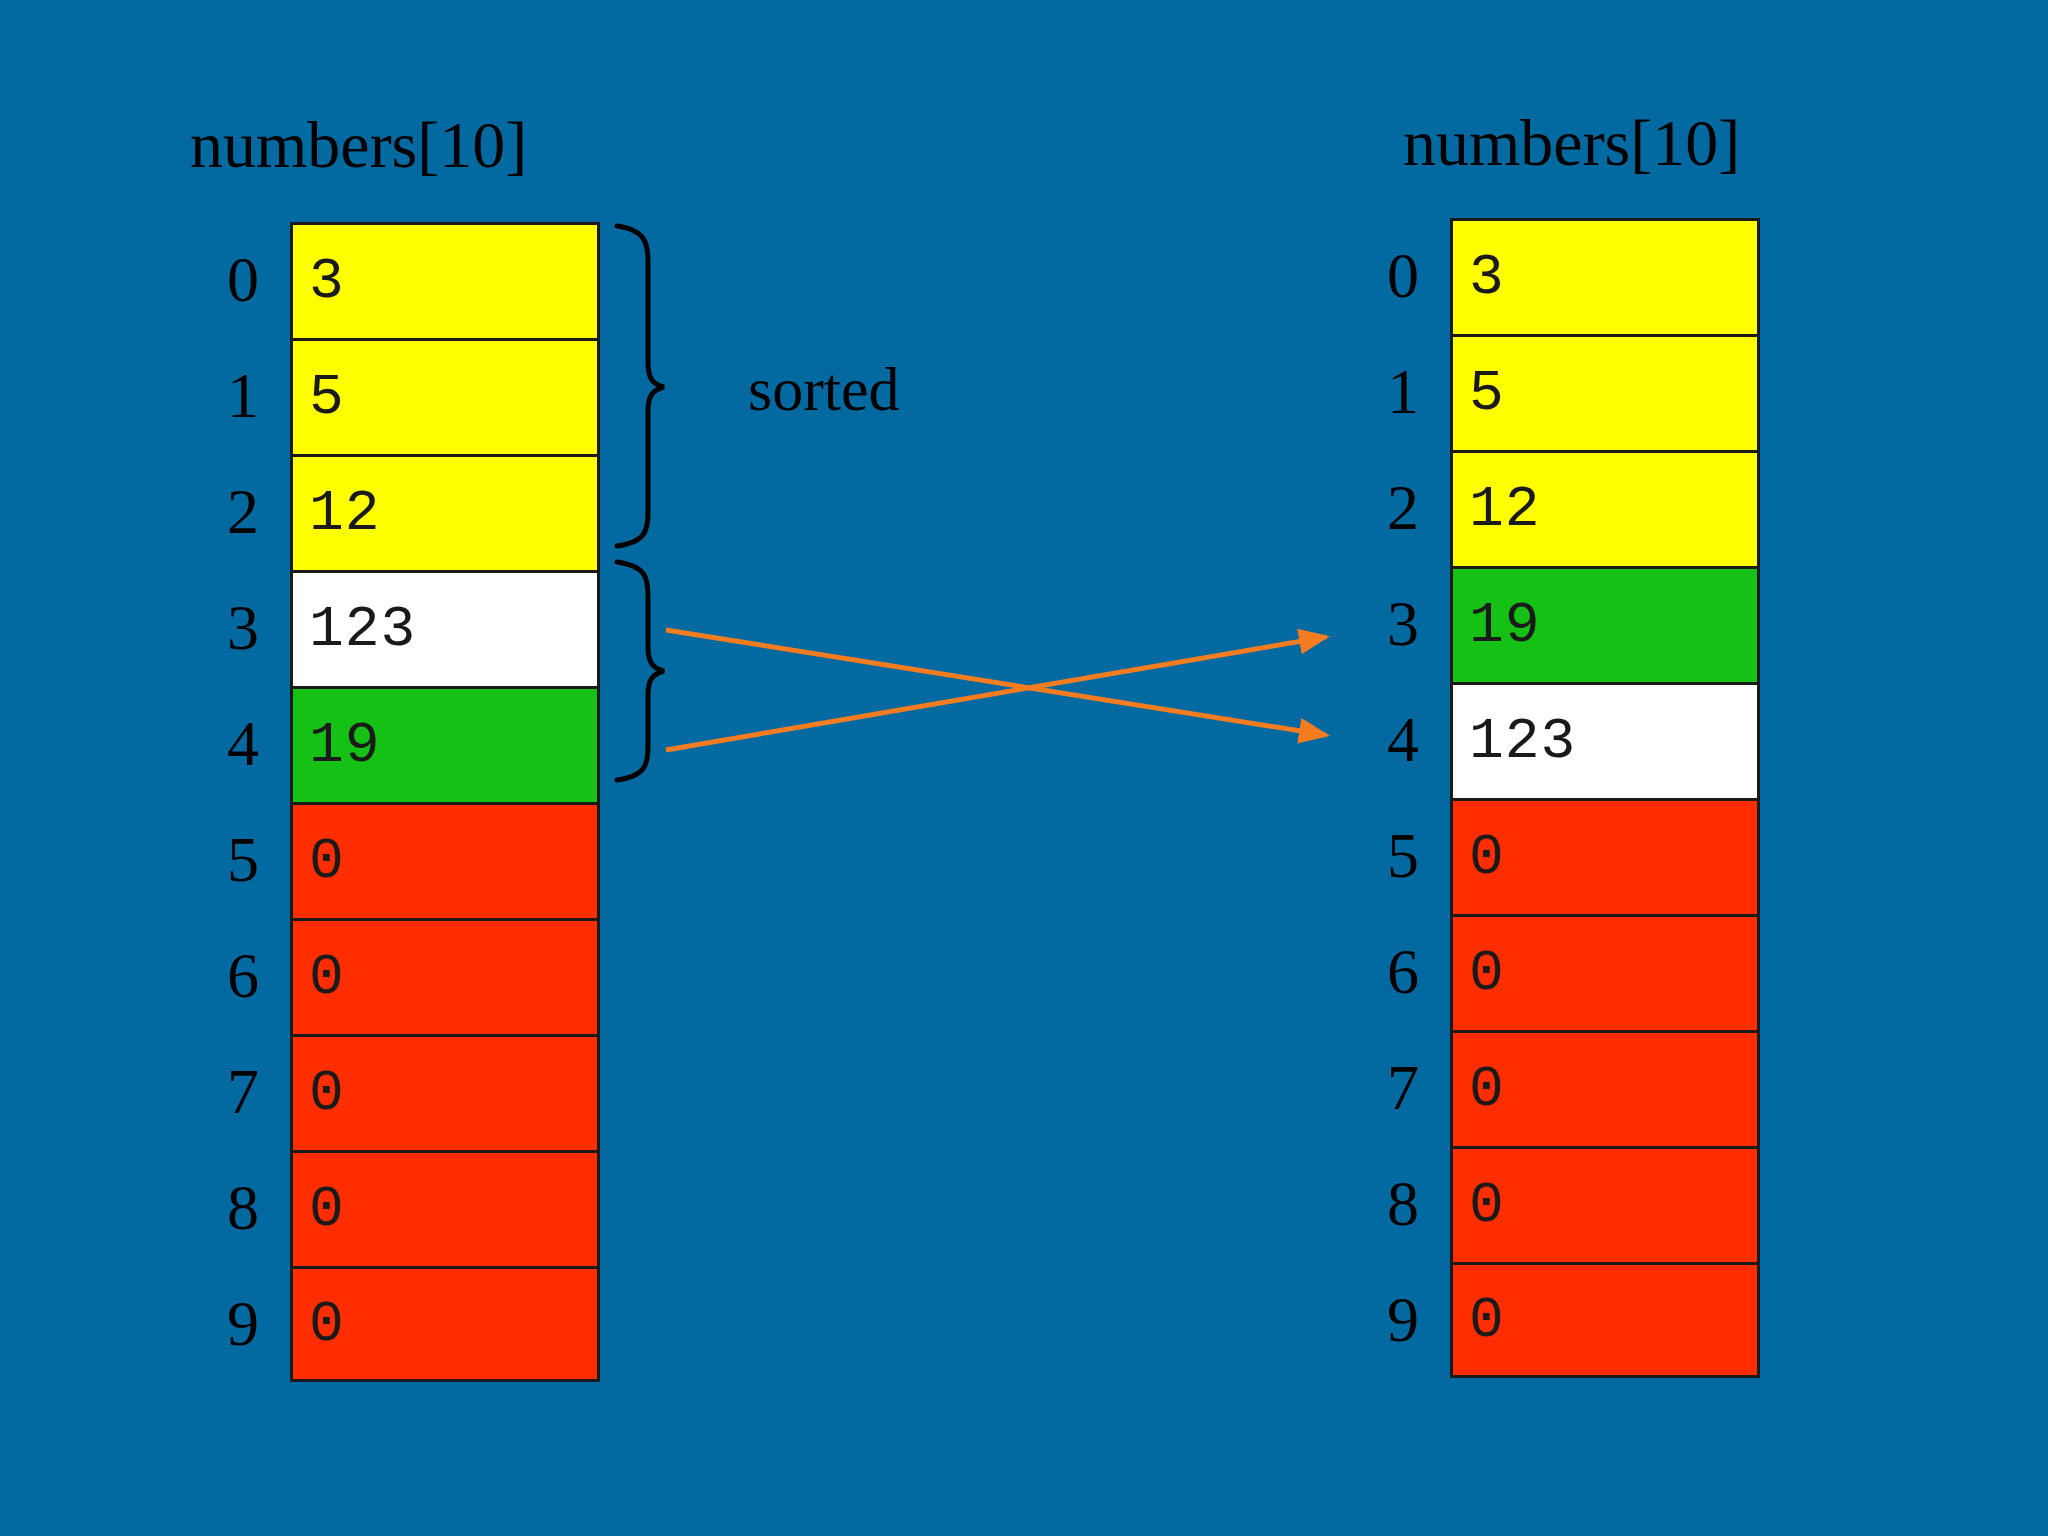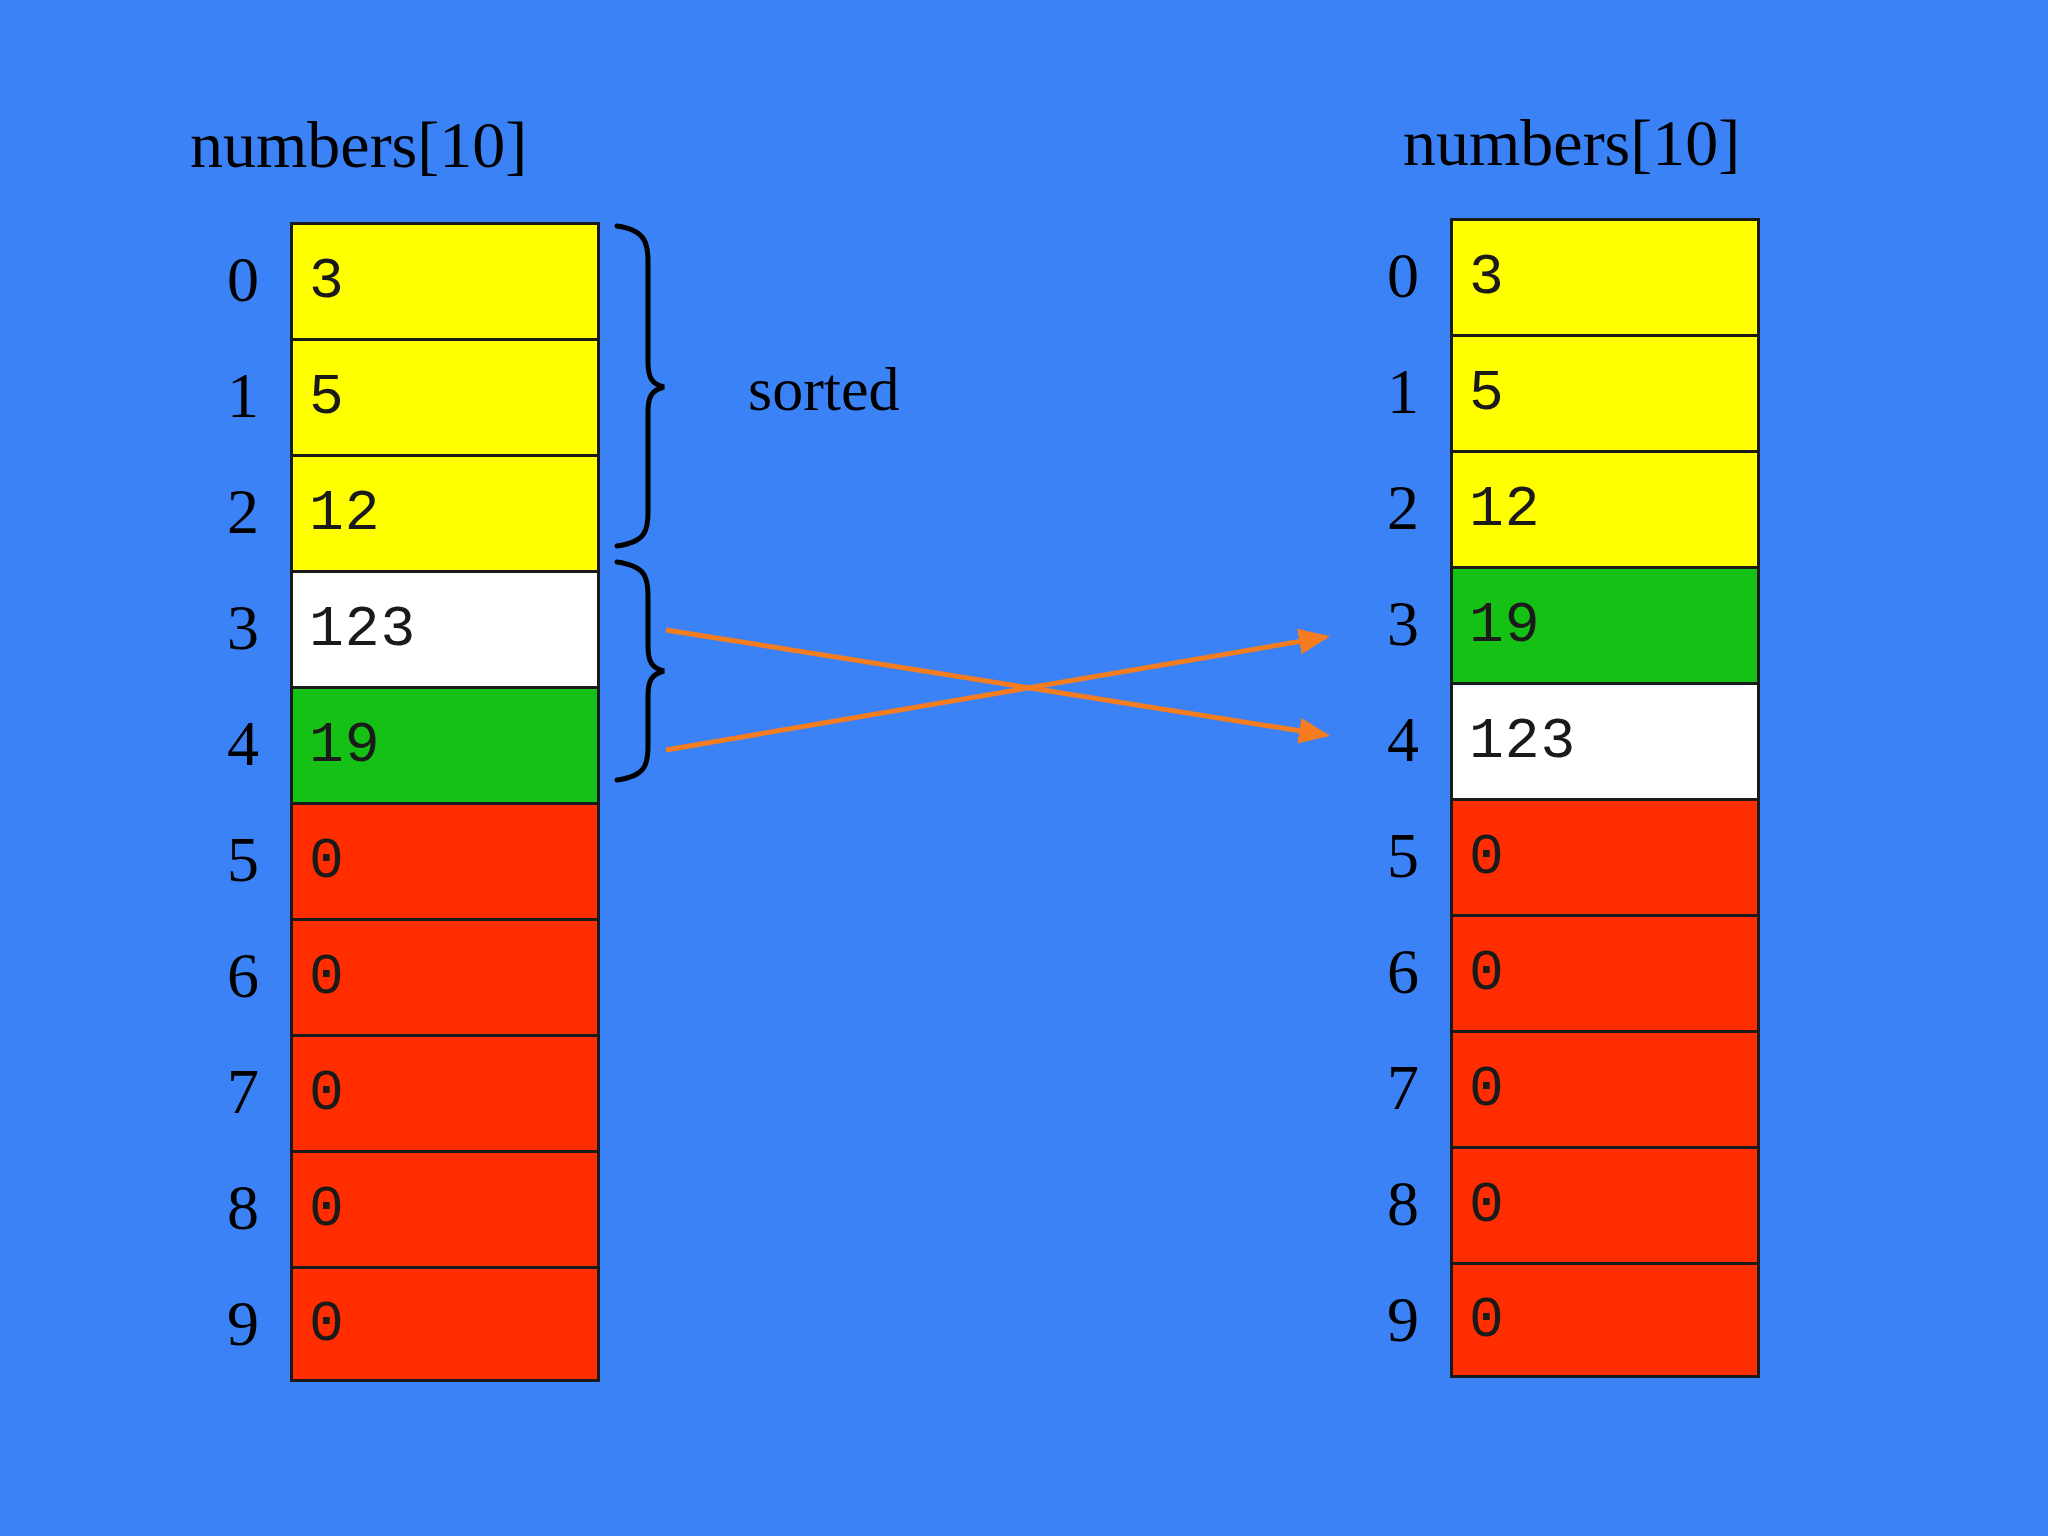--- a/index.html
+++ b/index.html
@@ -4,21 +4,21 @@
 <style>
   html, body {
     margin: 0;
     padding: 0;
     background: #ffffff;
   }
   #stage {
     position: relative;
     width: 2048px;
     height: 1536px;
-    background: #3b82f6;
+    background: #0369a1;
     overflow: hidden;
     font-family: "Liberation Serif", serif;
   }
 
   
   .array-group {
     position: absolute;
   }
   .array-title {
     position: absolute;

